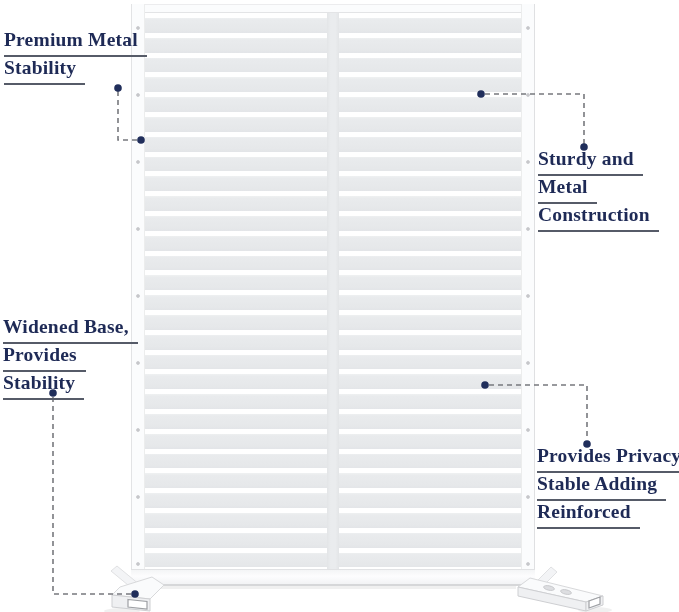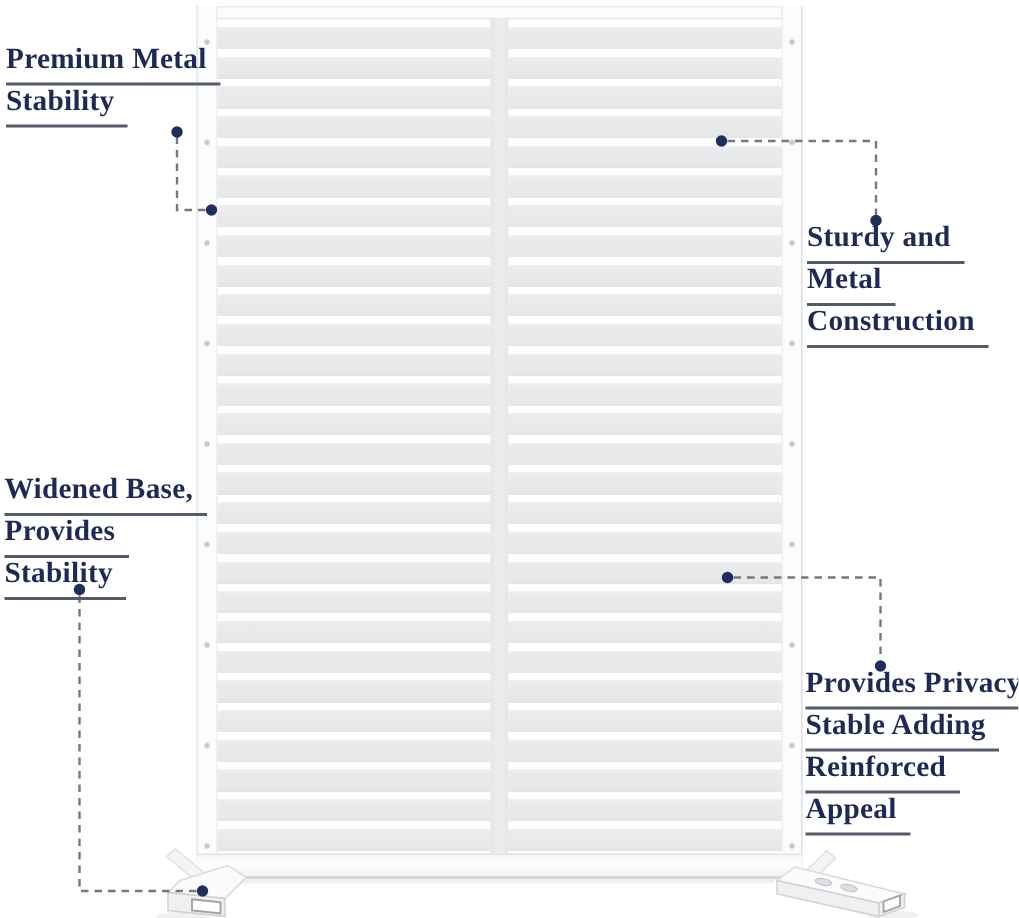--- a/index.html
+++ b/index.html
@@ -127,16 +127,15 @@
   <div class="ann widened">
     <span class="ann-line">Widened Base,</span>
     <span class="ann-line">Provides</span>
     <span class="ann-line">Stability</span>
   </div>
 
   <div class="ann provides">
     <span class="ann-line">Provides Privacy</span>
     <span class="ann-line">Stable Adding</span>
     <span class="ann-line">Reinforced</span>
-    <span class="ann-line">Appeal</span>
   </div>
 
 </div>
 
 </body></html>

